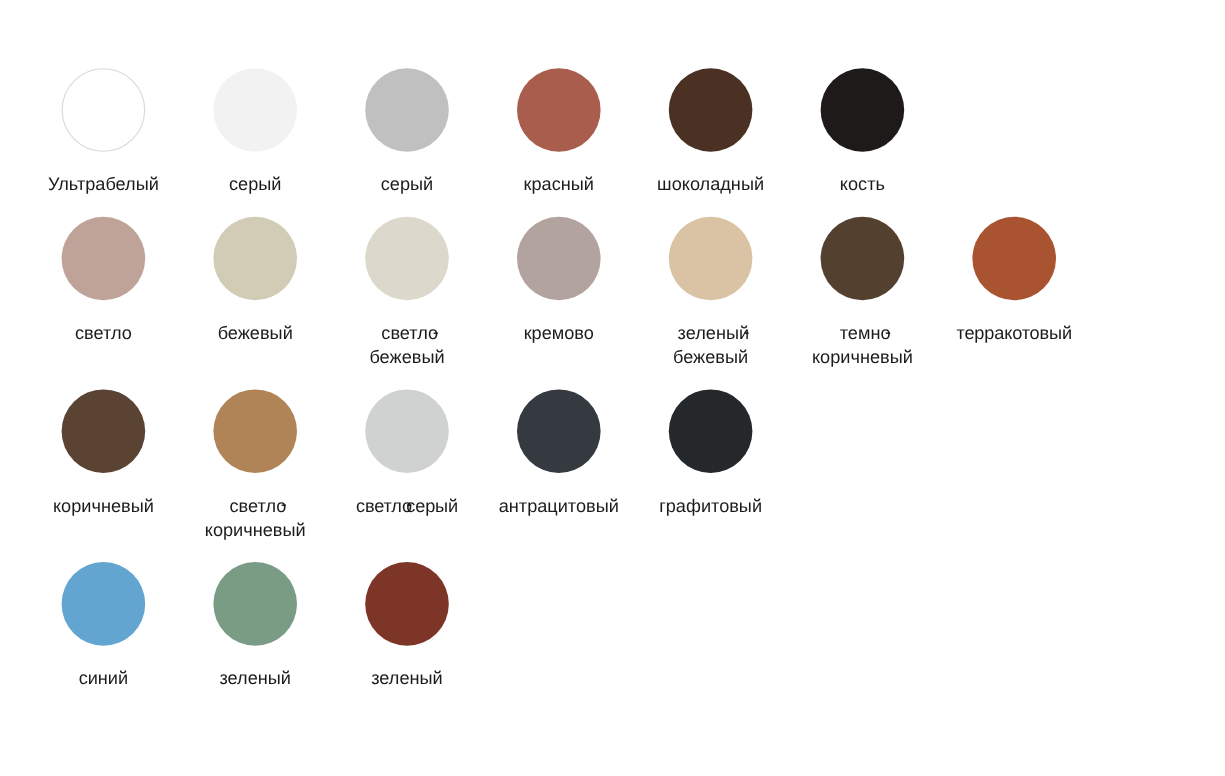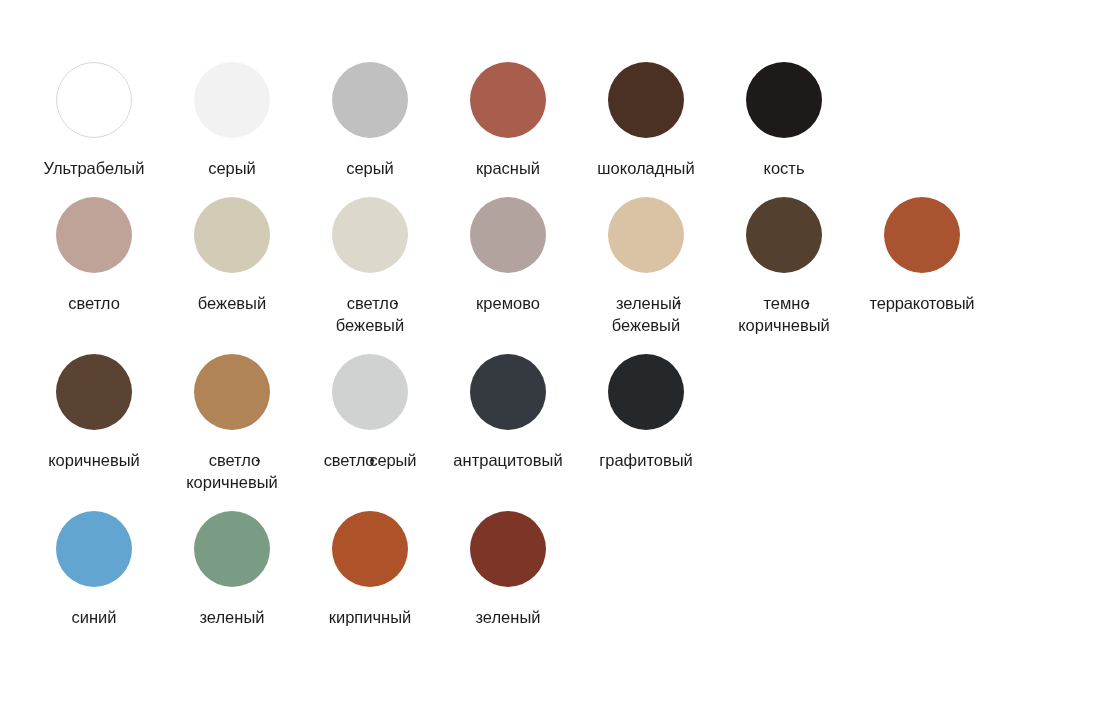--- a/index.html
+++ b/index.html
@@ -165,21 +165,17 @@
     <div class="swatch-row row-3">
       <div class="swatch-cell">
         <div class="swatch-dot" style="background-color: rgb(99, 165, 209);"></div>
         <div class="swatch-label">синий</div>
       </div>
       <div class="swatch-cell">
         <div class="swatch-dot" style="background-color: rgb(122, 156, 132);"></div>
         <div class="swatch-label">зеленый</div>
       </div>
       <div class="swatch-cell">
-        <div class="swatch-dot" style="background-color: rgb(173, 82, 41);"></div>
-        <div class="swatch-label">кирпичный</div>
-      </div>
-      <div class="swatch-cell">
         <div class="swatch-dot" style="background-color: rgb(124, 53, 38);"></div>
         <div class="swatch-label">зеленый</div>
       </div>
     </div>
   </div>
 
 </body></html>

